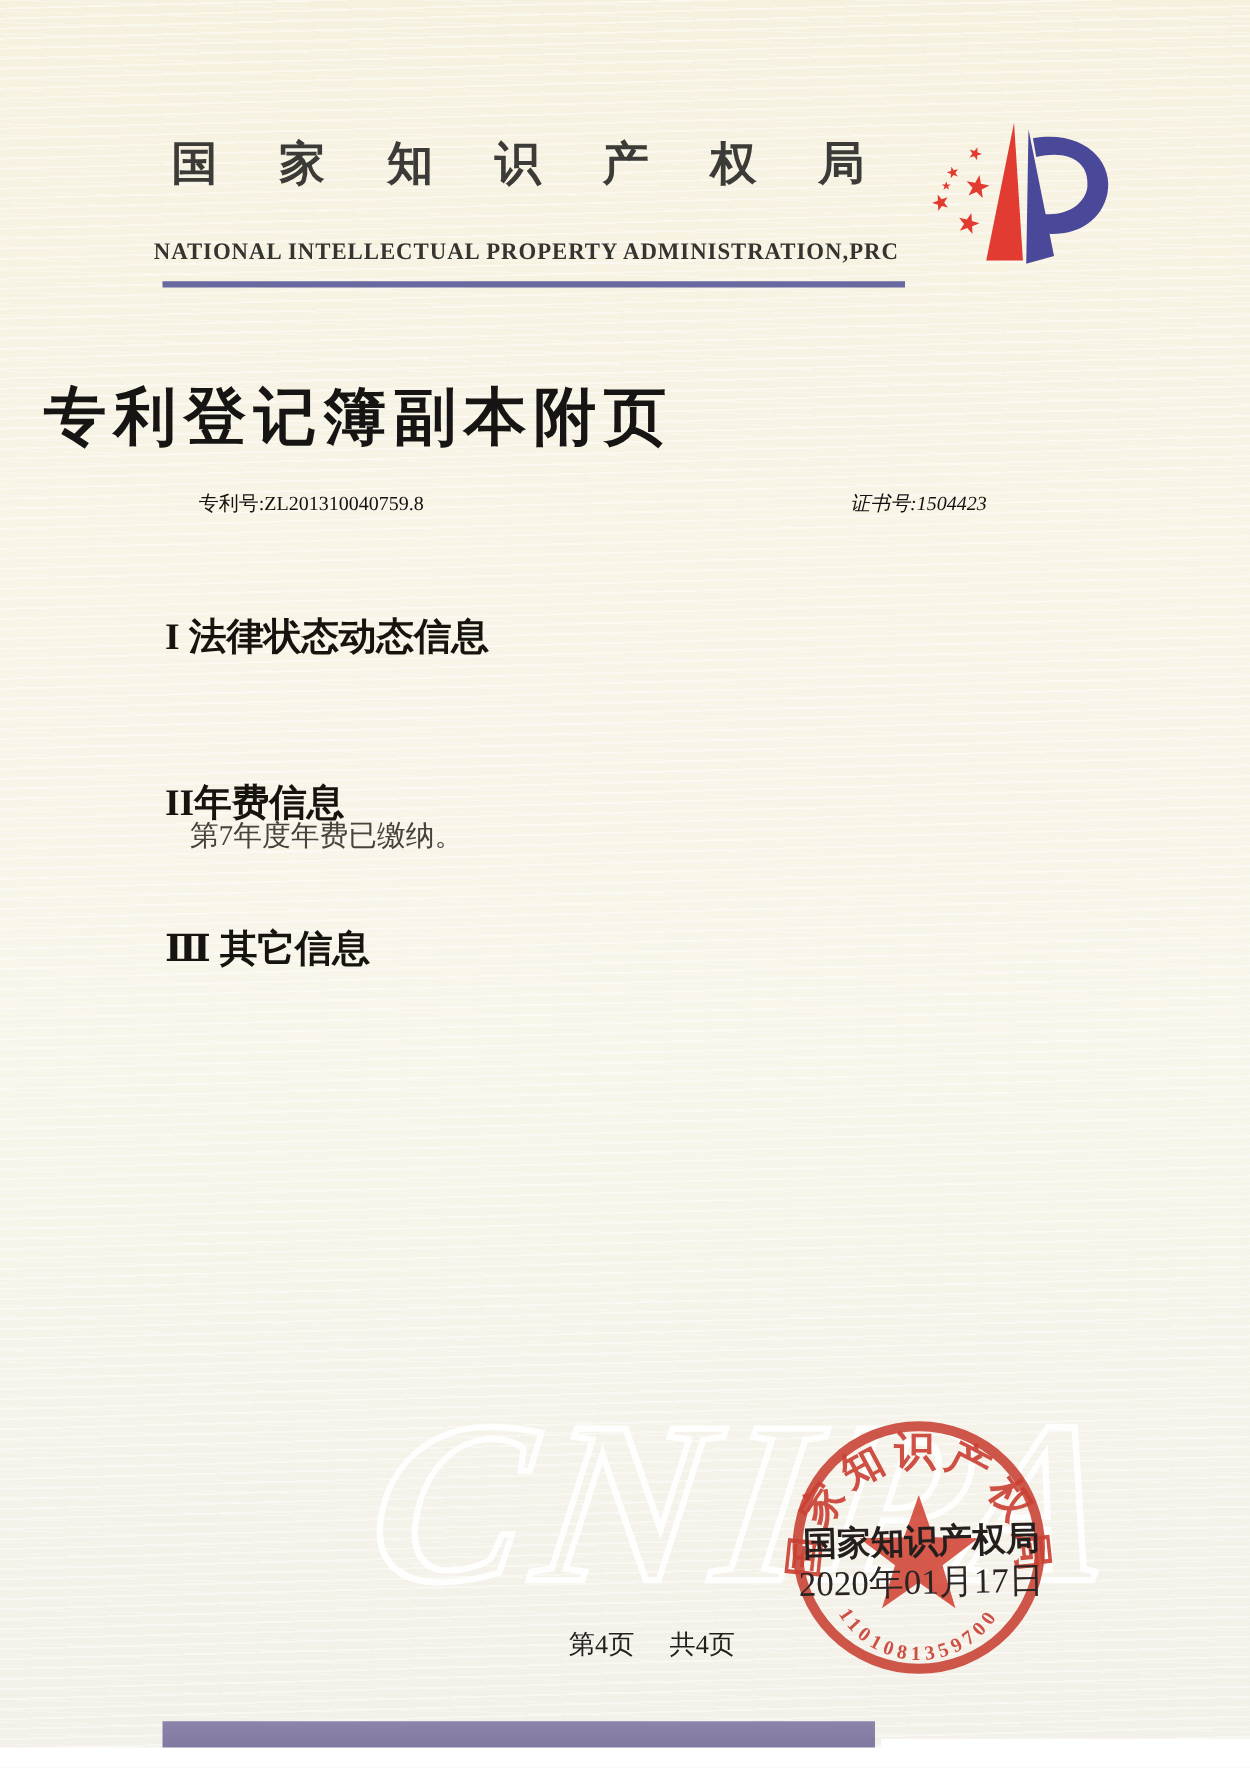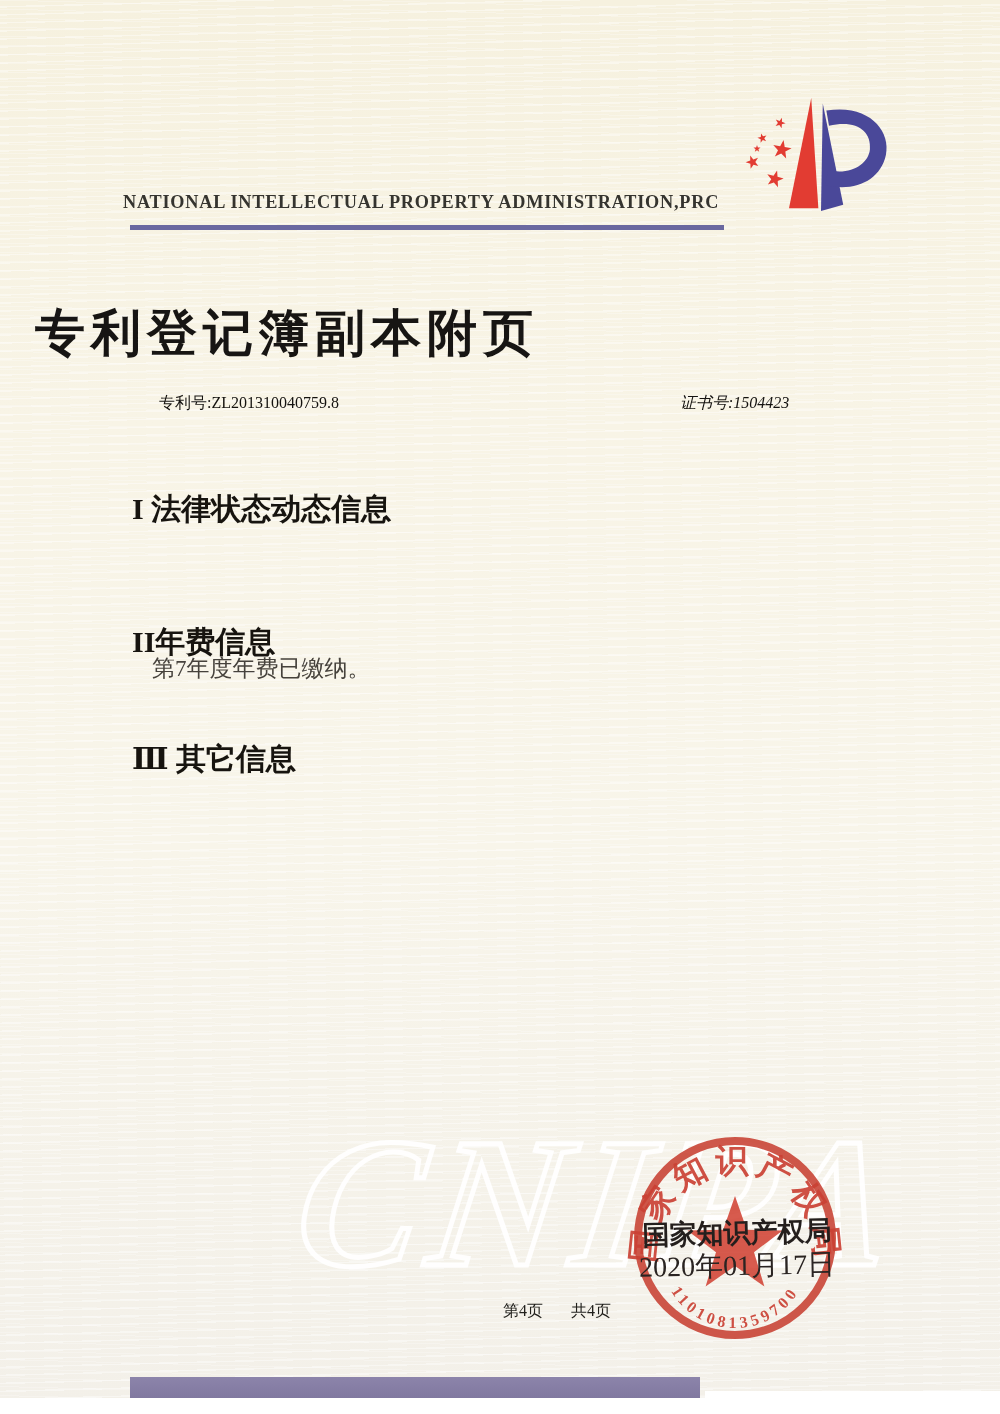--- a/index.html
+++ b/index.html
@@ -37,33 +37,34 @@
     letter-spacing:10px;color:transparent;-webkit-text-stroke:5px rgba(255,255,255,.92);
     transform:skewX(-8deg);white-space:nowrap;pointer-events:none;
   }
   
   .seal-svg{left:625px;top:1128px;opacity:.95;}
   .seal-line{left:737px;transform:translateX(-50%);white-space:nowrap;text-align:center;}
   .seal-org{top:1215px;font-size:27px;font-weight:700;color:#241f1d;transform:translateX(-50%) rotate(-1.5deg);}
   .seal-date{top:1247px;font-size:28px;color:#2a2422;transform:translateX(-50%) rotate(-1deg);}
   .seal-type{top:1278px;font-size:30px;font-weight:700;color:#c53c2c;}
   
-  .footer{left:455px;top:1301px;font-size:16px;color:#21201c;white-space:nowrap;margin-left:48px;}
+  .footer{left:455px;top:1301px;font-size:21px;color:#21201c;white-space:nowrap;}
   .footer .gap{display:inline-block;width:28px;}
   
   .band{left:130px;top:1377px;width:570px;height:22px;background:linear-gradient(180deg,#8c84aa,#80789f);}
   .white-corner{left:705px;top:1391px;width:295px;height:23px;background:#ffffff;}
   .white-strip{left:0;top:1398px;width:1000px;height:16px;background:#ffffff;}
 </style>
 </head>
 <body>
 
 <div class="page">
   <div class="texture"></div>
 
+  <div class="abs cn-title">国 家 知 识 产 权 局</div>
   <div class="abs en-title">NATIONAL INTELLECTUAL PROPERTY ADMINISTRATION,PRC</div>
   <div class="abs rule"></div>
 
   <svg class="abs logo" width="160" height="130" viewBox="0 0 180 140">
     <defs>
       <polygon id="st" points="0,-10 2.35,-3.24 9.51,-3.09 3.8,1.24 5.88,8.09 0,4 -5.88,8.09 -3.8,1.24 -9.51,-3.09 -2.35,-3.24"></polygon>
     </defs>
     <g fill="#e23c32">
       <use href="#st" transform="translate(53,34) scale(0.62) rotate(20)"></use>
       <use href="#st" transform="translate(33,51) scale(0.55) rotate(-15)"></use>

